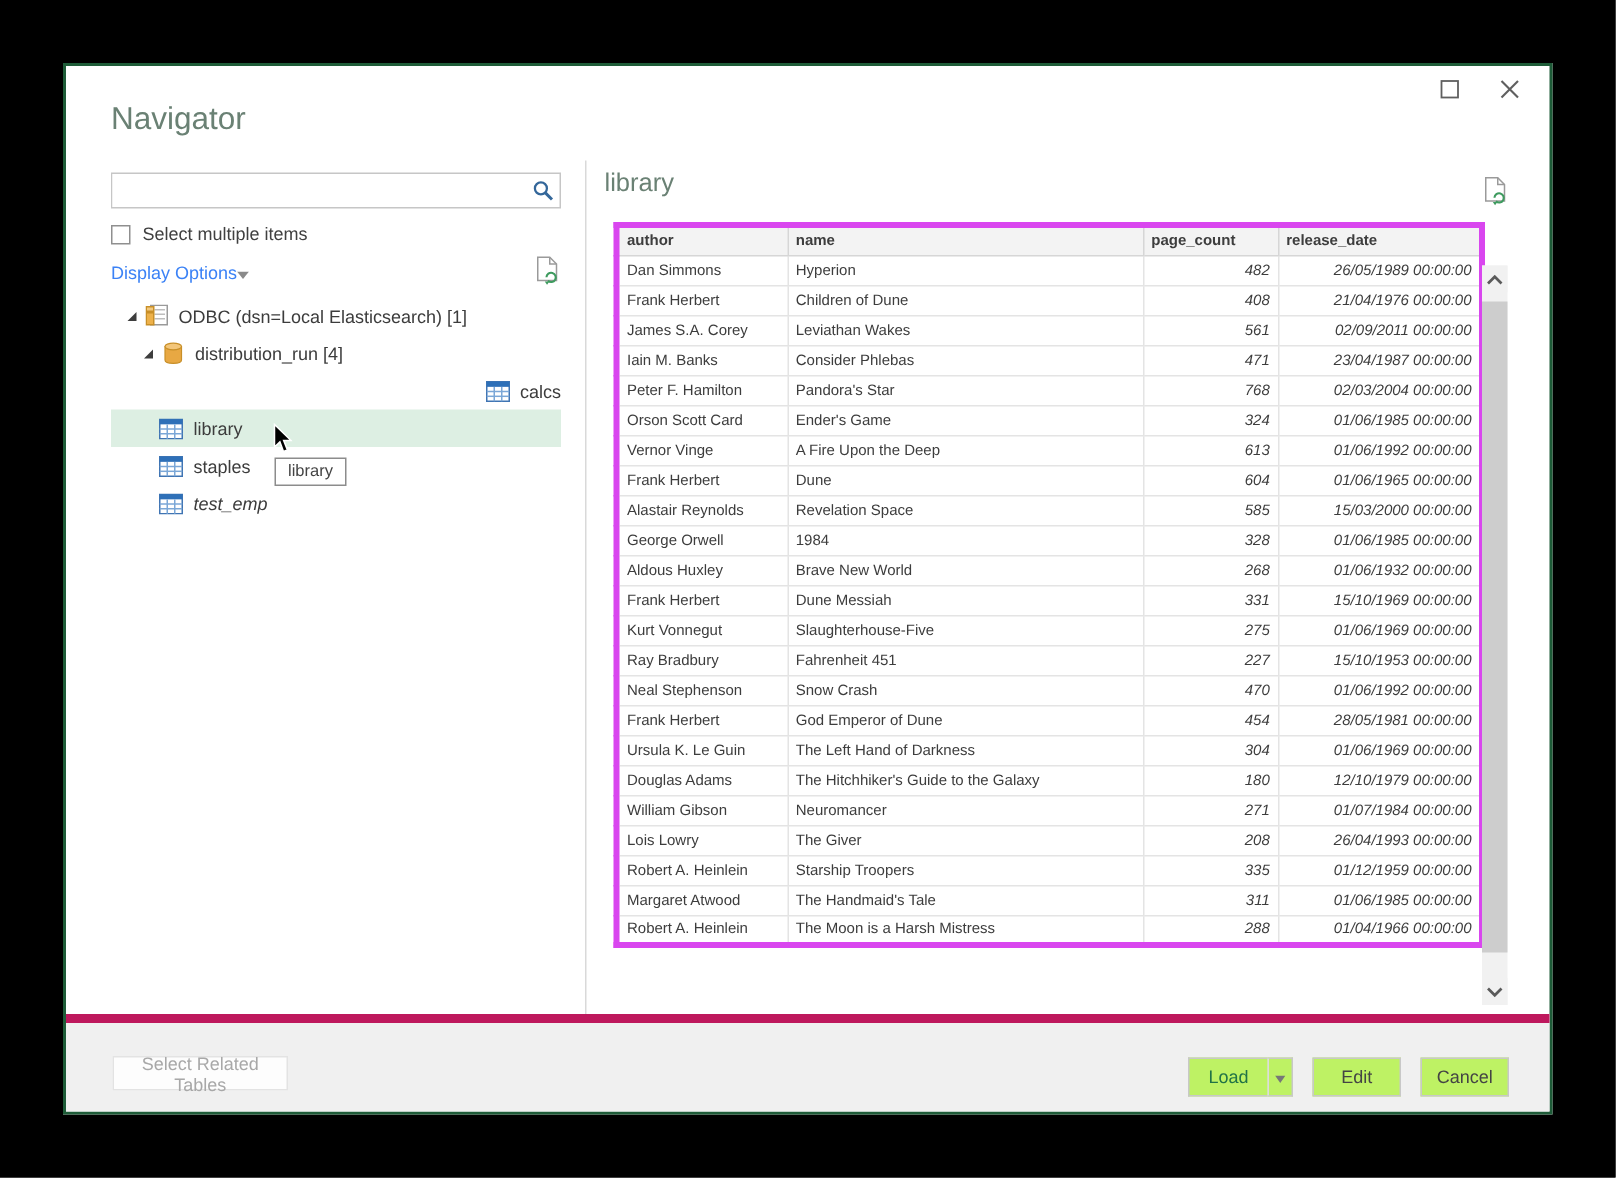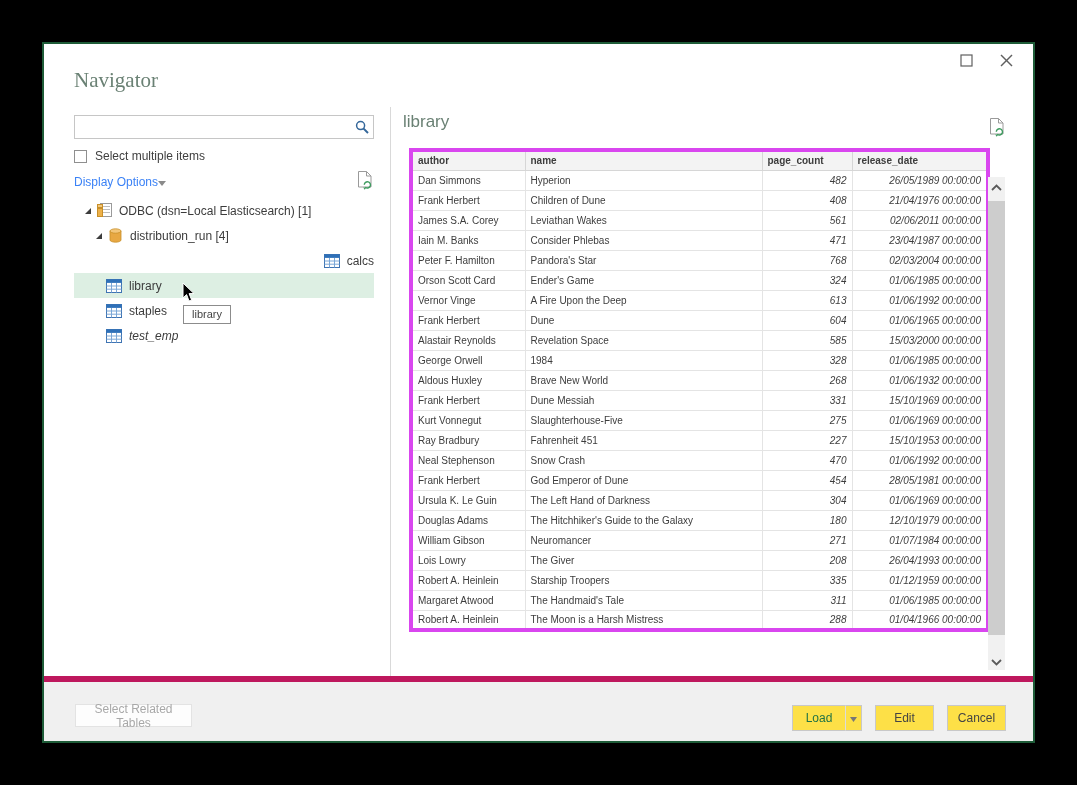--- a/index.html
+++ b/index.html
@@ -8,21 +8,21 @@
   .dialog {
     position: absolute; left: 42px; top: 42px; width: 993px; height: 701px;
     background: #fff; border: 2px solid var(--dialog-border, #1e5c38);
   }
 
   
   .win-controls { position: absolute; top: 6px; right: 14px; display: flex; gap: 14px; align-items: center; }
   .win-btn { width: 26px; height: 24px; display: flex; align-items: center; justify-content: center; cursor: default; }
 
   
-  .title { position: absolute; left: 30px; top: 24px; font-size: 21px; color: var(--title-green, #6a8174); font-family: Liberation Serif, serif; }
+  .title { position: absolute; left: 30px; top: 24px; font-size: 21px; color: var(--title-green, #6a8174); }
   .search-box {
     position: absolute; left: 30px; top: 71px; width: 300px; height: 24px;
     border: 1px solid #c6c6c6; background: #fff; display: flex; align-items: center;
   }
   .search-box input {
     flex: 1; border: none; outline: none; height: 100%; padding: 0 6px; font-size: 12px;
     font-family: "Liberation Sans", sans-serif;
   }
   .search-box .mag { width: 22px; height: 22px; display: flex; align-items: center; justify-content: center; }
 
@@ -73,21 +73,21 @@
   .sb-btn { position: absolute; left: 0; width: 17px; height: 18px; display: flex; align-items: center; justify-content: center; background: #f1f1f1; }
   .sb-up { top: 0; } .sb-down { bottom: 0; }
   .sb-thumb { position: absolute; left: 0; top: 24px; width: 17px; height: 434px; background: #cdcdcd; }
 
   
   .footer {
     position: absolute; left: 0; right: 0; bottom: 0; height: 65px;
     background: #f0f0f0; border-top: 6px solid #be185d;
   }
   .btn {
-    position: absolute; height: 26px; background: #fde047; border: 1px solid #c8c8c8;
+    position: absolute; height: 26px; background: #bef264; border: 1px solid #c8c8c8;
     font-size: 12px; color: #444; display: flex; align-items: center; justify-content: center;
     font-family: "Liberation Sans", sans-serif; cursor: default;
   }
   .btn-select-related { left: 31px; top: 22px; width: 117px; height: 23px; background: #fdfdfd; border-color: #e3e3e3; color: #a8a8a8; }
   .split { position: absolute; left: 748px; top: 23px; display: flex; }
   .btn-load-main { position: static; width: 53px; color: var(--accent-green, #217346); border-right: none; }
   .btn-load-arrow { position: static; width: 17px; border-left: 1px solid #dcdcdc; }
   .btn-edit { left: 831px; top: 23px; width: 59px; }
   .btn-cancel { left: 903px; top: 23px; width: 59px; }
 </style>
@@ -276,21 +276,21 @@
         <tr>
           <td>Frank Herbert</td>
           <td>Children of Dune</td>
           <td class="num">408</td>
           <td class="num">21/04/1976 00:00:00</td>
         </tr>
         <tr>
           <td>James S.A. Corey</td>
           <td>Leviathan Wakes</td>
           <td class="num">561</td>
-          <td class="num">02/06/2011 00:00:00</td>
+          <td class="num">02/09/2011 00:00:00</td>
         </tr>
         <tr>
           <td>Iain M. Banks</td>
           <td>Consider Phlebas</td>
           <td class="num">471</td>
           <td class="num">23/04/1987 00:00:00</td>
         </tr>
         <tr>
           <td>Peter F. Hamilton</td>
           <td>Pandora's Star</td>

